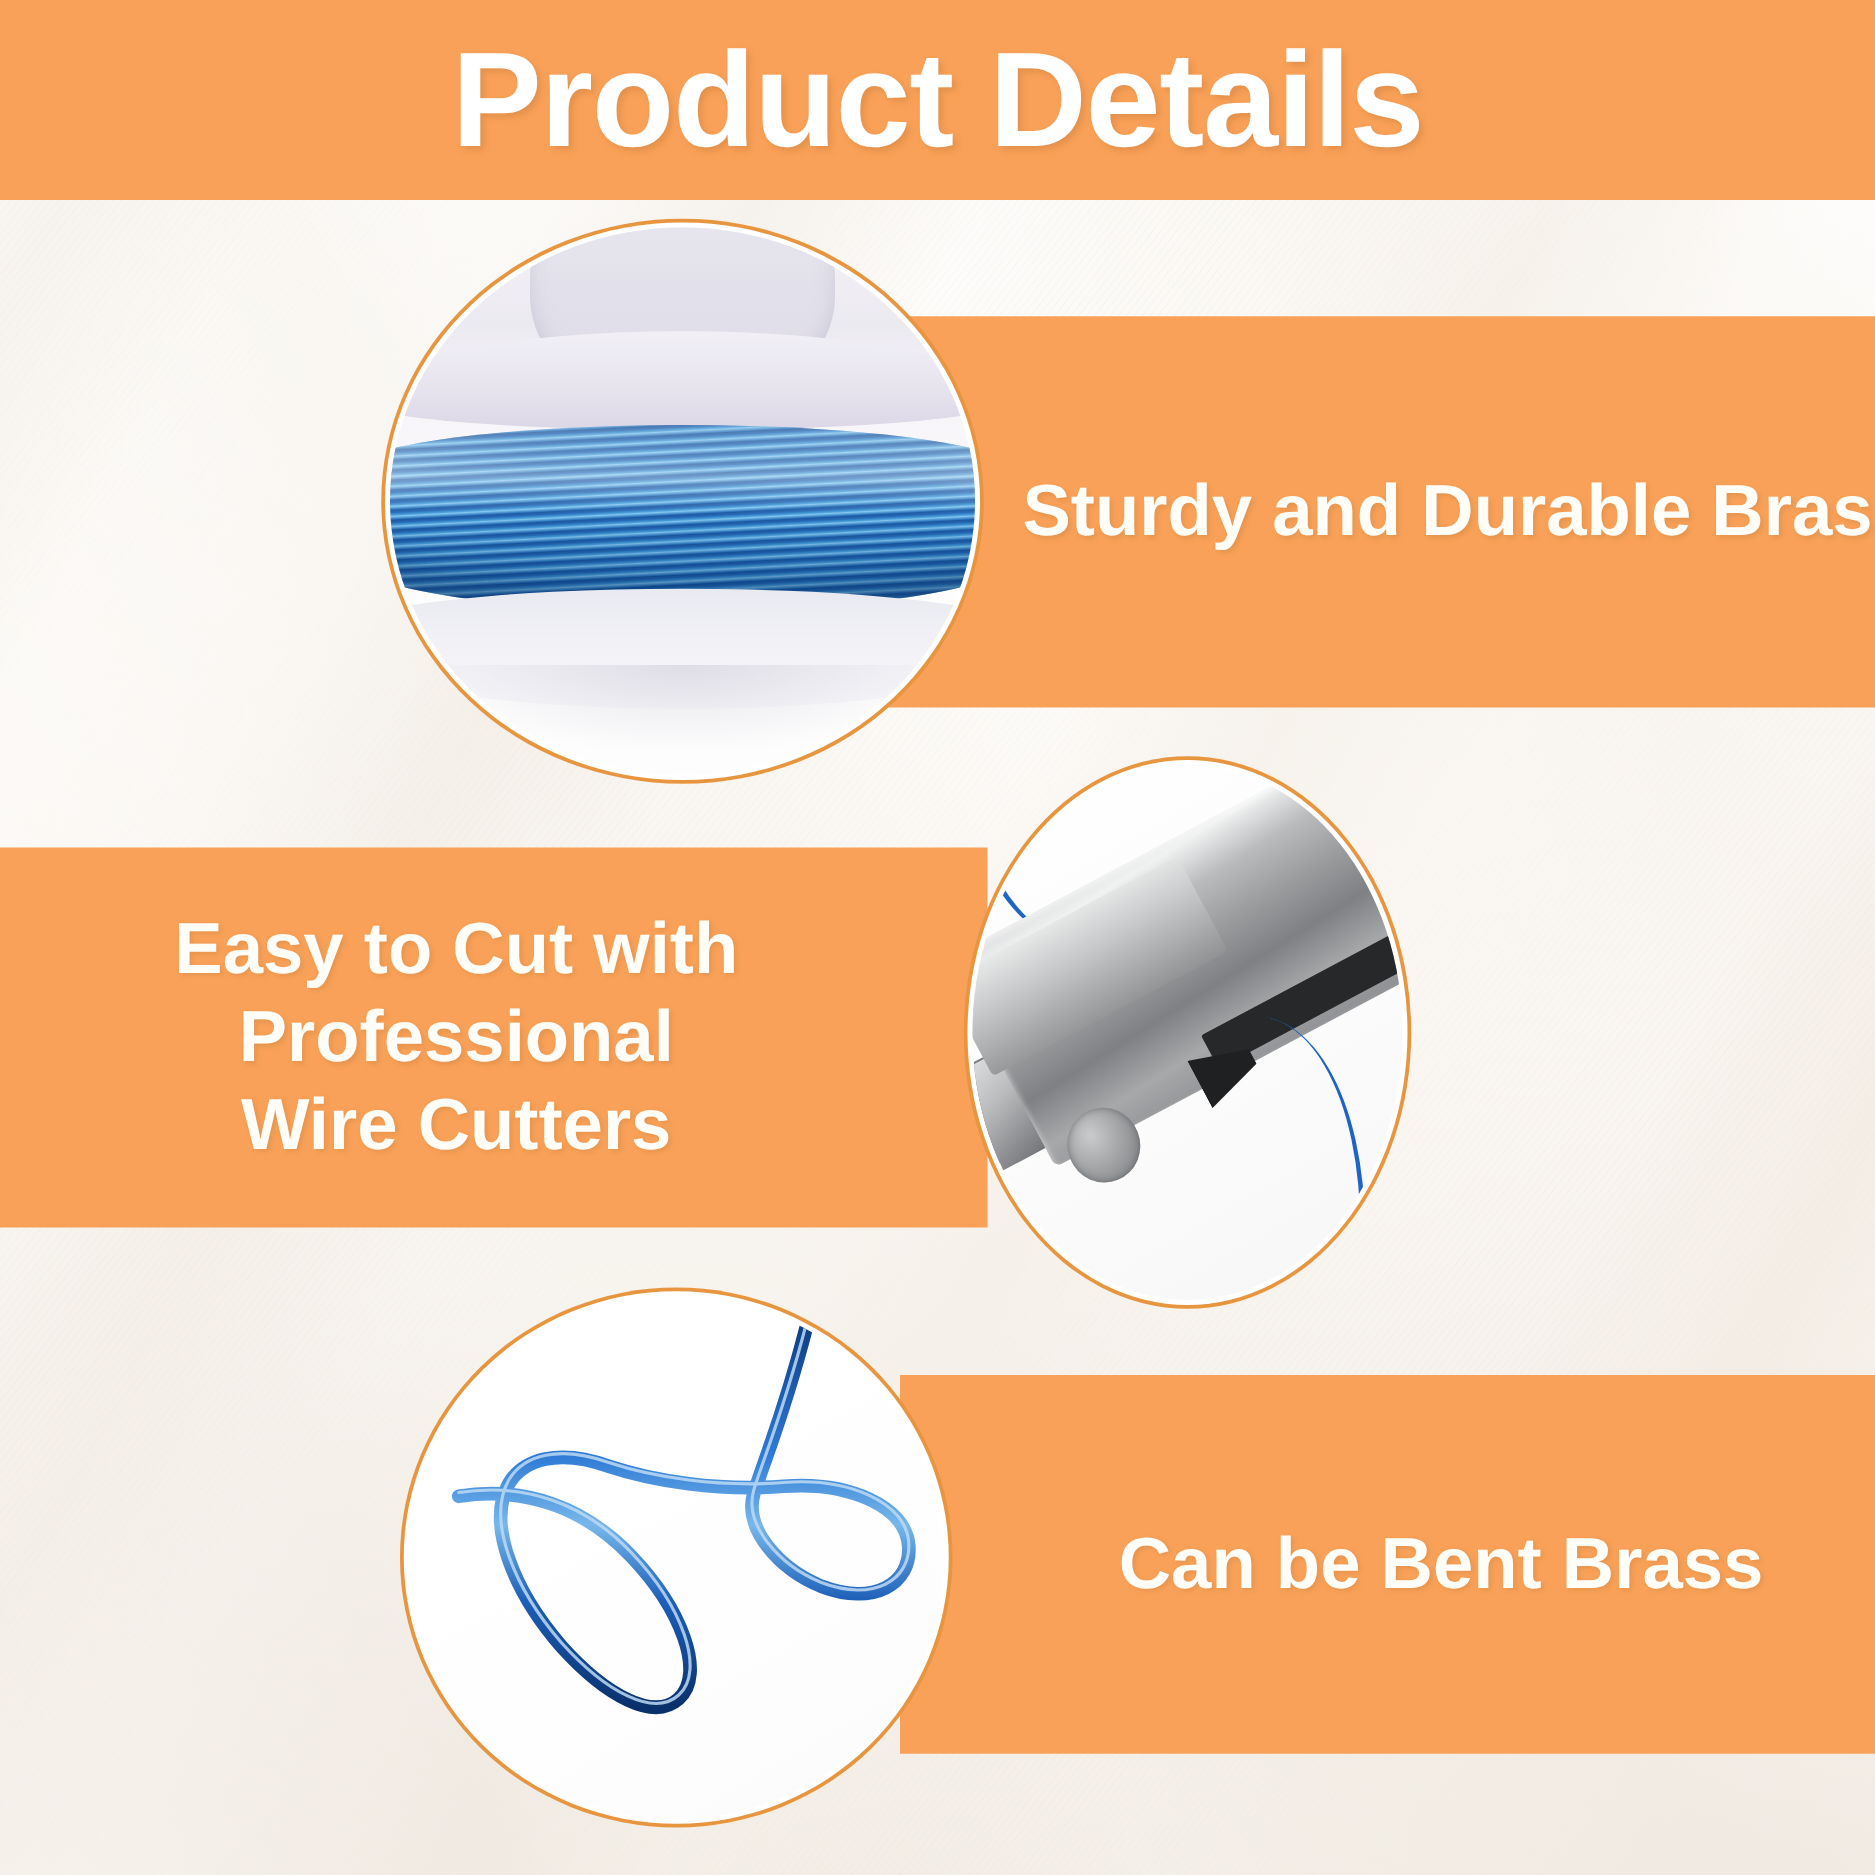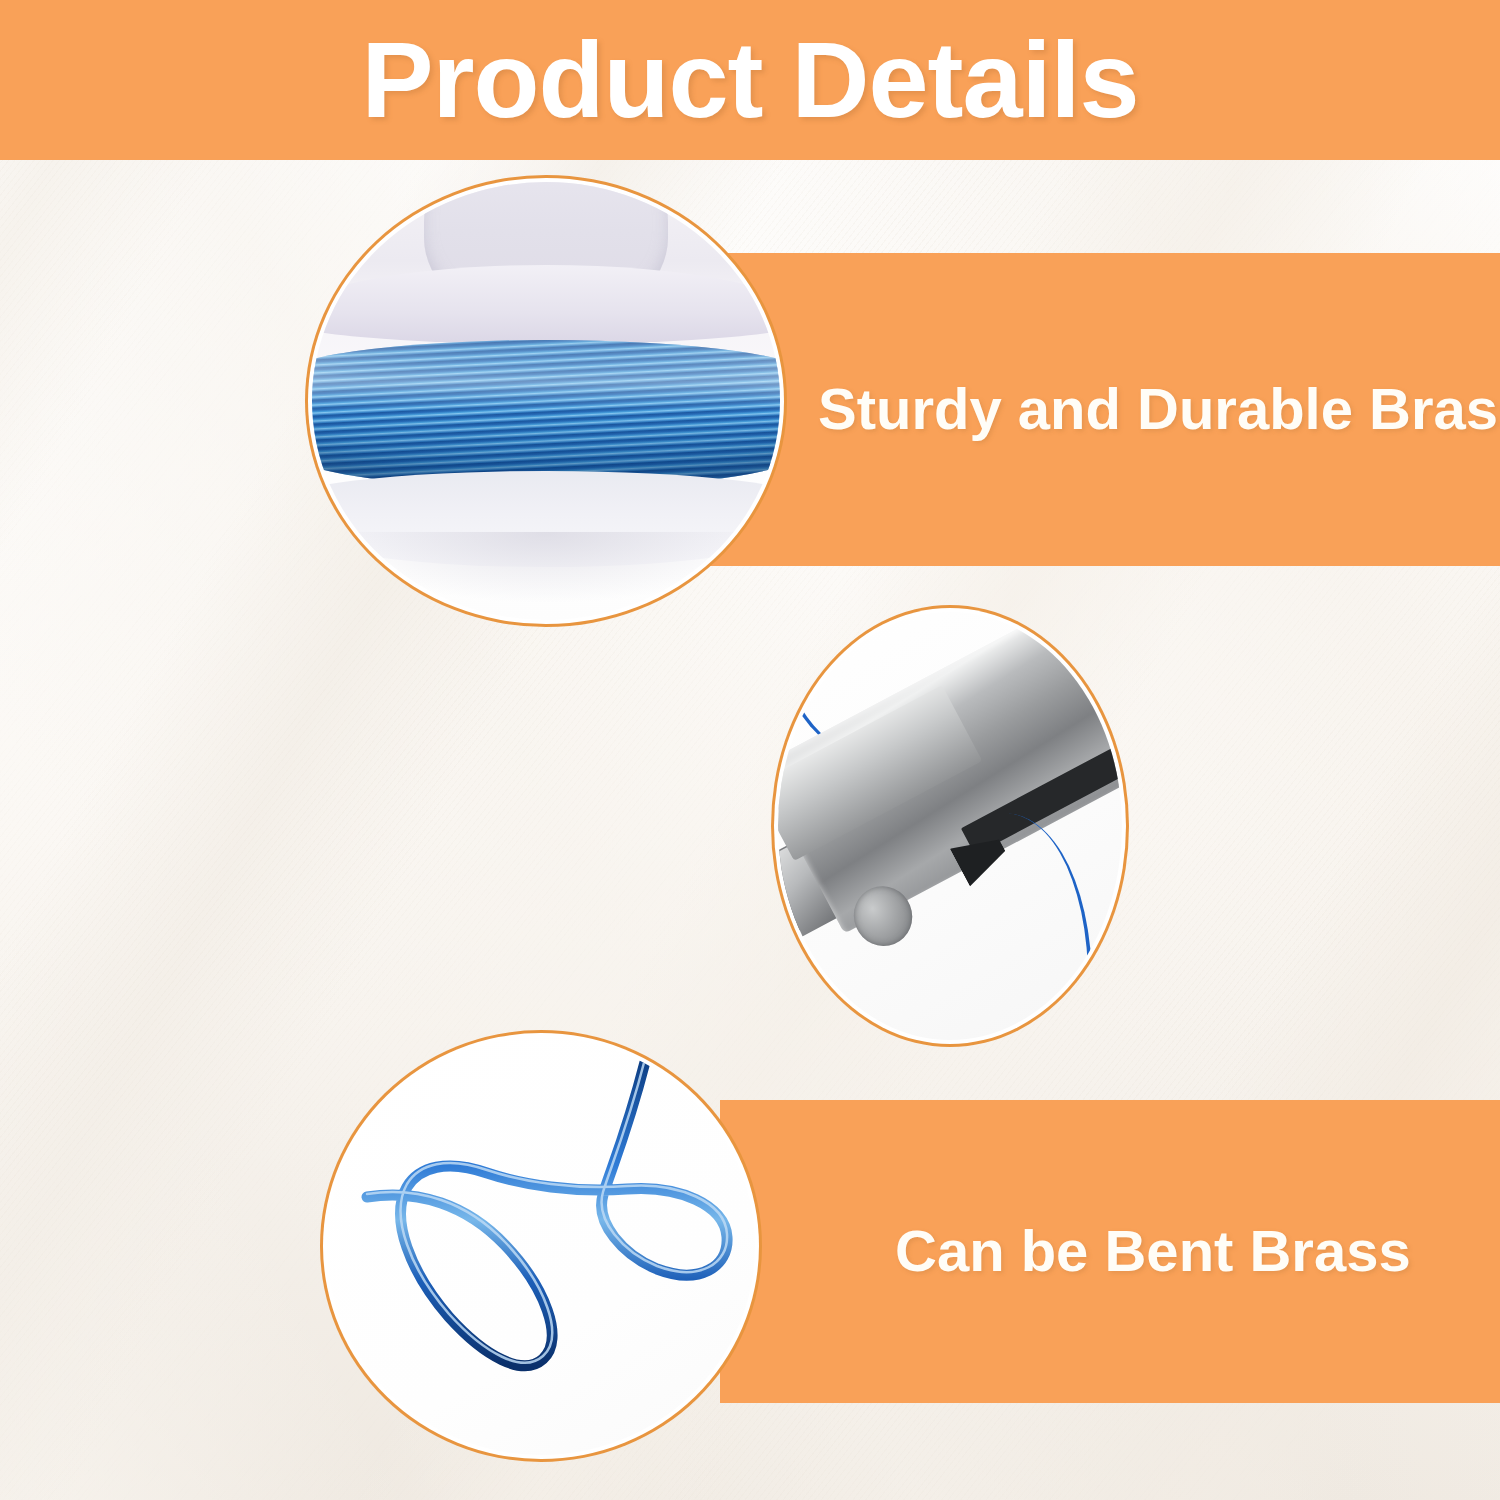--- a/index.html
+++ b/index.html
@@ -317,20 +317,26 @@
     <div class="photo-inner spool-scene">
       <div class="spool-hub"></div>
       <div class="spool-flange-top"></div>
       <div class="wire-band"></div>
       <div class="wire-sheen"></div>
       <div class="spool-flange-bot"></div>
       <div class="spool-base-shadow"></div>
     </div>
   </div>
 
+  <div class="band" id="band-2">
+    <div style="width:100%;">
+      <div class="band-text" style="text-align:center;">Easy to Cut with Professional</div>
+      <div class="band-text" style="text-align:center;">Wire Cutters</div>
+    </div>
+  </div>
 
   <div class="photo-circle" id="circle-2">
     <div class="photo-inner plier-scene">
       <div class="wire-upper"></div>
       <div class="plier-jaw-bot"></div>
       <div class="plier-tip"></div>
       <div class="plier-body"></div>
       <div class="plier-jaw-top"></div>
       <div class="plier-groove"></div>
       <div class="plier-notch"></div>

